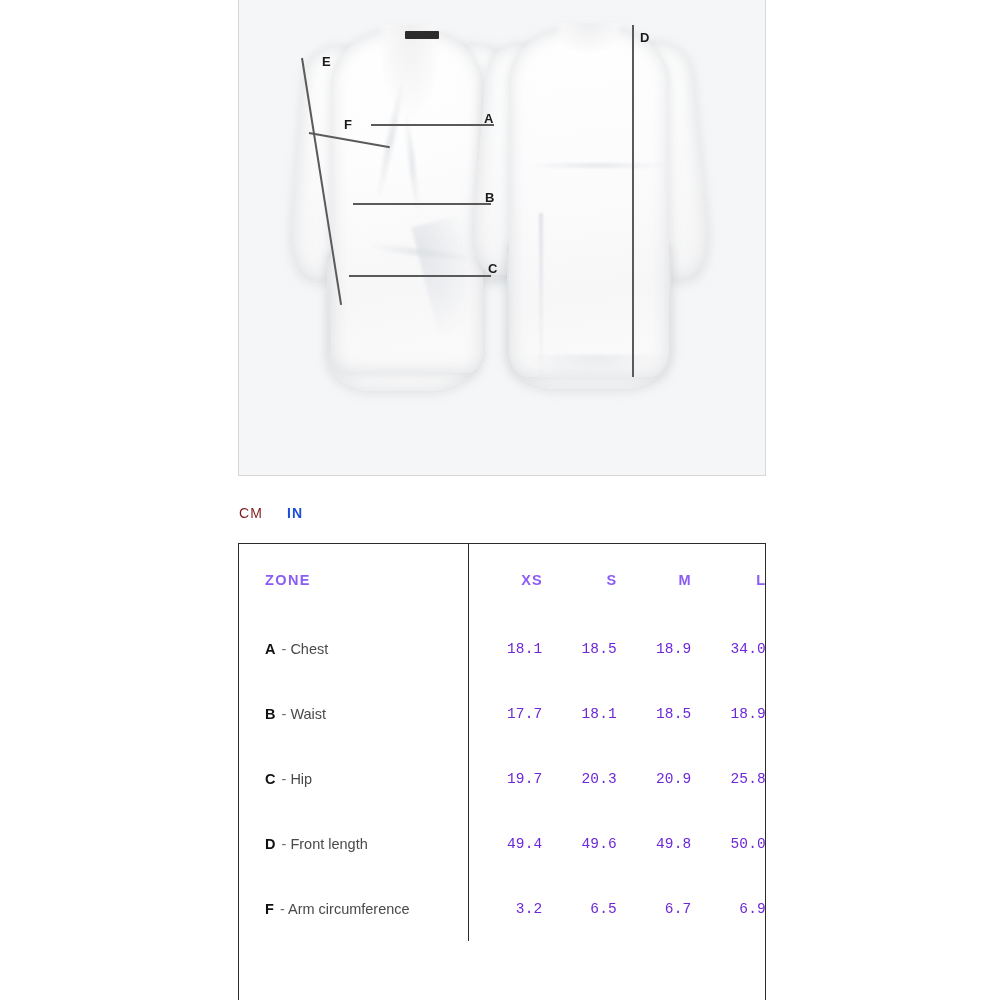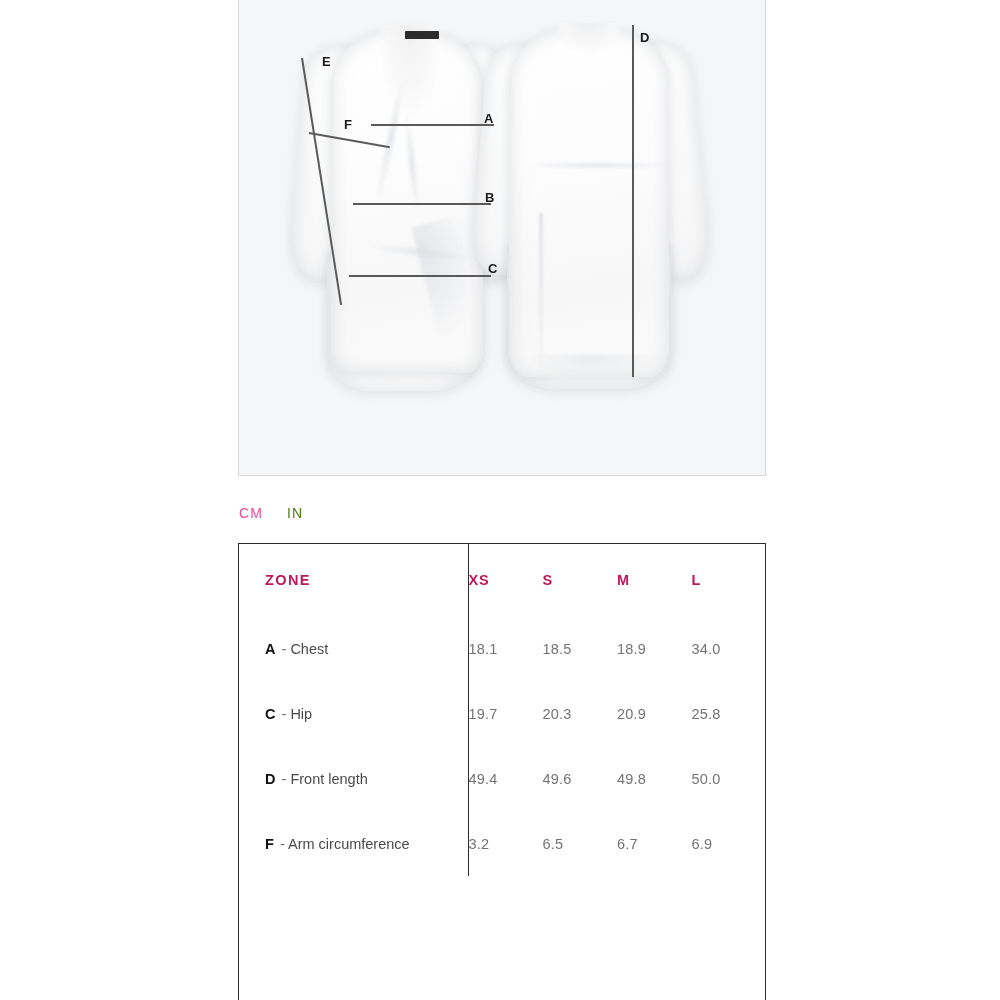--- a/index.html
+++ b/index.html
@@ -199,29 +199,29 @@
     left: 238px;
     top: 503px;
     display: flex;
     align-items: center;
     gap: 22px;
   }
   .unit {
     font-family: "Liberation Sans", sans-serif;
     font-size: 14px;
     letter-spacing: 1.1px;
-    color: #ec4899;
+    color: #7f1d1d;
     background: none;
     border: none;
     padding: 2px 1px;
     cursor: pointer;
   }
   .unit.active {
-    color: #4d7c0f;
-    font-weight: 400;
+    color: #1d4ed8;
+    font-weight: 700;
   }
 
   
   .size-table-wrap {
     position: absolute;
     left: 238px;
     top: 543px;
     width: 528px;
     height: 500px;
     border: 1px solid #2b2b2b;
@@ -248,39 +248,39 @@
     border: none;
   }
   table.size-table th.zone-head,
   table.size-table td.zone-cell {
     text-align: left;
     padding-left: 26px;
     border-right: 1px solid #2b2b2b;
   }
   table.size-table th.size-head,
   table.size-table td.size-cell {
-    text-align: left;
+    text-align: right;
   }
   table.size-table thead th {
     font-weight: 700;
-    color: #be185d;
+    color: #8b5cf6;
     letter-spacing: 0.9px;
     height: 72px;
   }
   table.size-table thead th.zone-head { letter-spacing: 1.4px; }
 
   .zone-key {
     font-weight: 700;
     color: #111111;
     margin-right: 2px;
   }
   .zone-dash { color: #6d6d6d; }
   .zone-name { color: #4a4a4a; }
 
-  .val { color: #737373; letter-spacing: 0.2px; }
+  .val { color: #6d28d9; letter-spacing: 0.2px; font-family: Liberation Mono, monospace; }
 </style>
 </head>
 <body>
 
 <div id="page">
 
   <div class="image-panel">
     <div class="garment-stage">
 
       <div class="garment front-sleeve-l"></div>
@@ -354,20 +354,31 @@
             <span class="zone-key">A</span>
             <span class="zone-dash">-</span>
             <span class="zone-name">Chest</span>
           </td>
           <td class="size-cell"><span class="val">18.1</span></td>
           <td class="size-cell"><span class="val">18.5</span></td>
           <td class="size-cell"><span class="val">18.9</span></td>
           <td class="size-cell"><span class="val">34.0</span></td>
         </tr>
 
+        <tr>
+          <td class="zone-cell">
+            <span class="zone-key">B</span>
+            <span class="zone-dash">-</span>
+            <span class="zone-name">Waist</span>
+          </td>
+          <td class="size-cell"><span class="val">17.7</span></td>
+          <td class="size-cell"><span class="val">18.1</span></td>
+          <td class="size-cell"><span class="val">18.5</span></td>
+          <td class="size-cell"><span class="val">18.9</span></td>
+        </tr>
 
         <tr>
           <td class="zone-cell">
             <span class="zone-key">C</span>
             <span class="zone-dash">-</span>
             <span class="zone-name">Hip</span>
           </td>
           <td class="size-cell"><span class="val">19.7</span></td>
           <td class="size-cell"><span class="val">20.3</span></td>
           <td class="size-cell"><span class="val">20.9</span></td>

